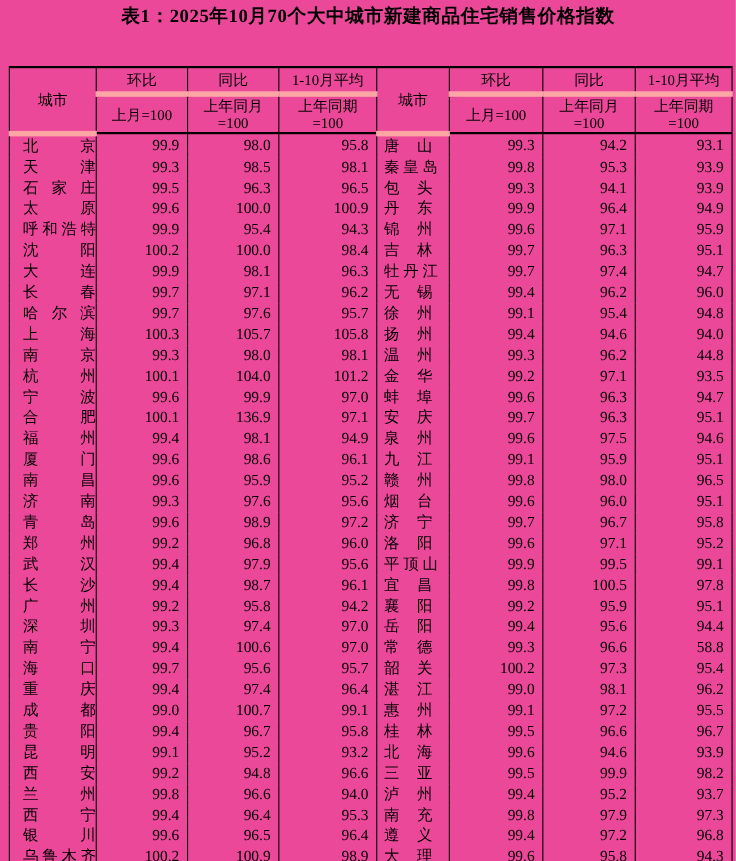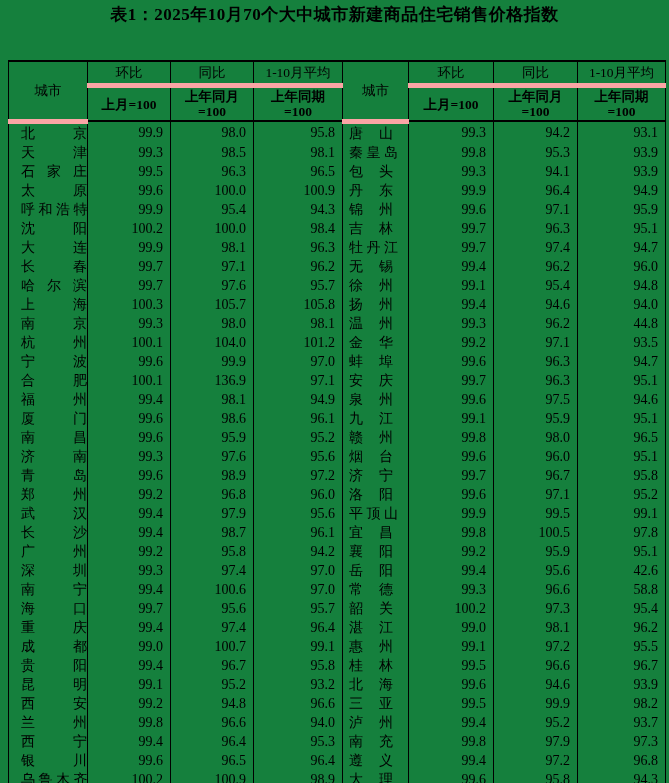--- a/index.html
+++ b/index.html
@@ -3,21 +3,21 @@
 <meta charset="utf-8">
 <style>
   html, body {
     margin: 0; padding: 0;
     background: #ffffff;
     width: 669px; height: 783px;
     overflow: hidden;
     font-family: "Liberation Serif", "DejaVu Serif", serif;
     color: #000;
   }
-  .page { position: relative; width: 669px; height: 783px; background: #15803d; }
+  .page { position: relative; width: 669px; height: 783px; background: #ec4899; }
 
   .title {
     position: absolute;
     left: 0; top: 3px; width: 669px;
     text-align: center;
     font-size: 17px;
     font-weight: bold;
     letter-spacing: 0.5px;
     white-space: nowrap;
   }
@@ -51,21 +51,20 @@
   }
   thead { border-bottom: 2px solid #000; }
   thead tr.h-top th { height: 21px; line-height: 21px; border-bottom: 5px solid #fca5a5; text-align: center; }
   thead th.city-h { vertical-align: middle; text-align: center; border-bottom: none; }
   thead tr.h-base th {
     height: 32px;
     text-align: center;
     vertical-align: middle;
     line-height: 15px;
     white-space: pre-line;
-    font-weight: bold;
   }
   tbody td {
     border-top: none;
     border-bottom: none;
     height: 19px;
     line-height: 19px;
     font-size: 14px;
     white-space: nowrap;
   }
   td.city {
@@ -351,21 +350,21 @@
           <td class="num">95.1</td>
         </tr>
         <tr>
           <td class="city city-l">深 圳</td>
           <td class="num">99.3</td>
           <td class="num">97.4</td>
           <td class="num">97.0</td>
           <td class="city city-r">岳 阳</td>
           <td class="num">99.4</td>
           <td class="num">95.6</td>
-          <td class="num">42.6</td>
+          <td class="num">94.4</td>
         </tr>
         <tr>
           <td class="city city-l">南 宁</td>
           <td class="num">99.4</td>
           <td class="num">100.6</td>
           <td class="num">97.0</td>
           <td class="city city-r">常 德</td>
           <td class="num">99.3</td>
           <td class="num">96.6</td>
           <td class="num">58.8</td>

